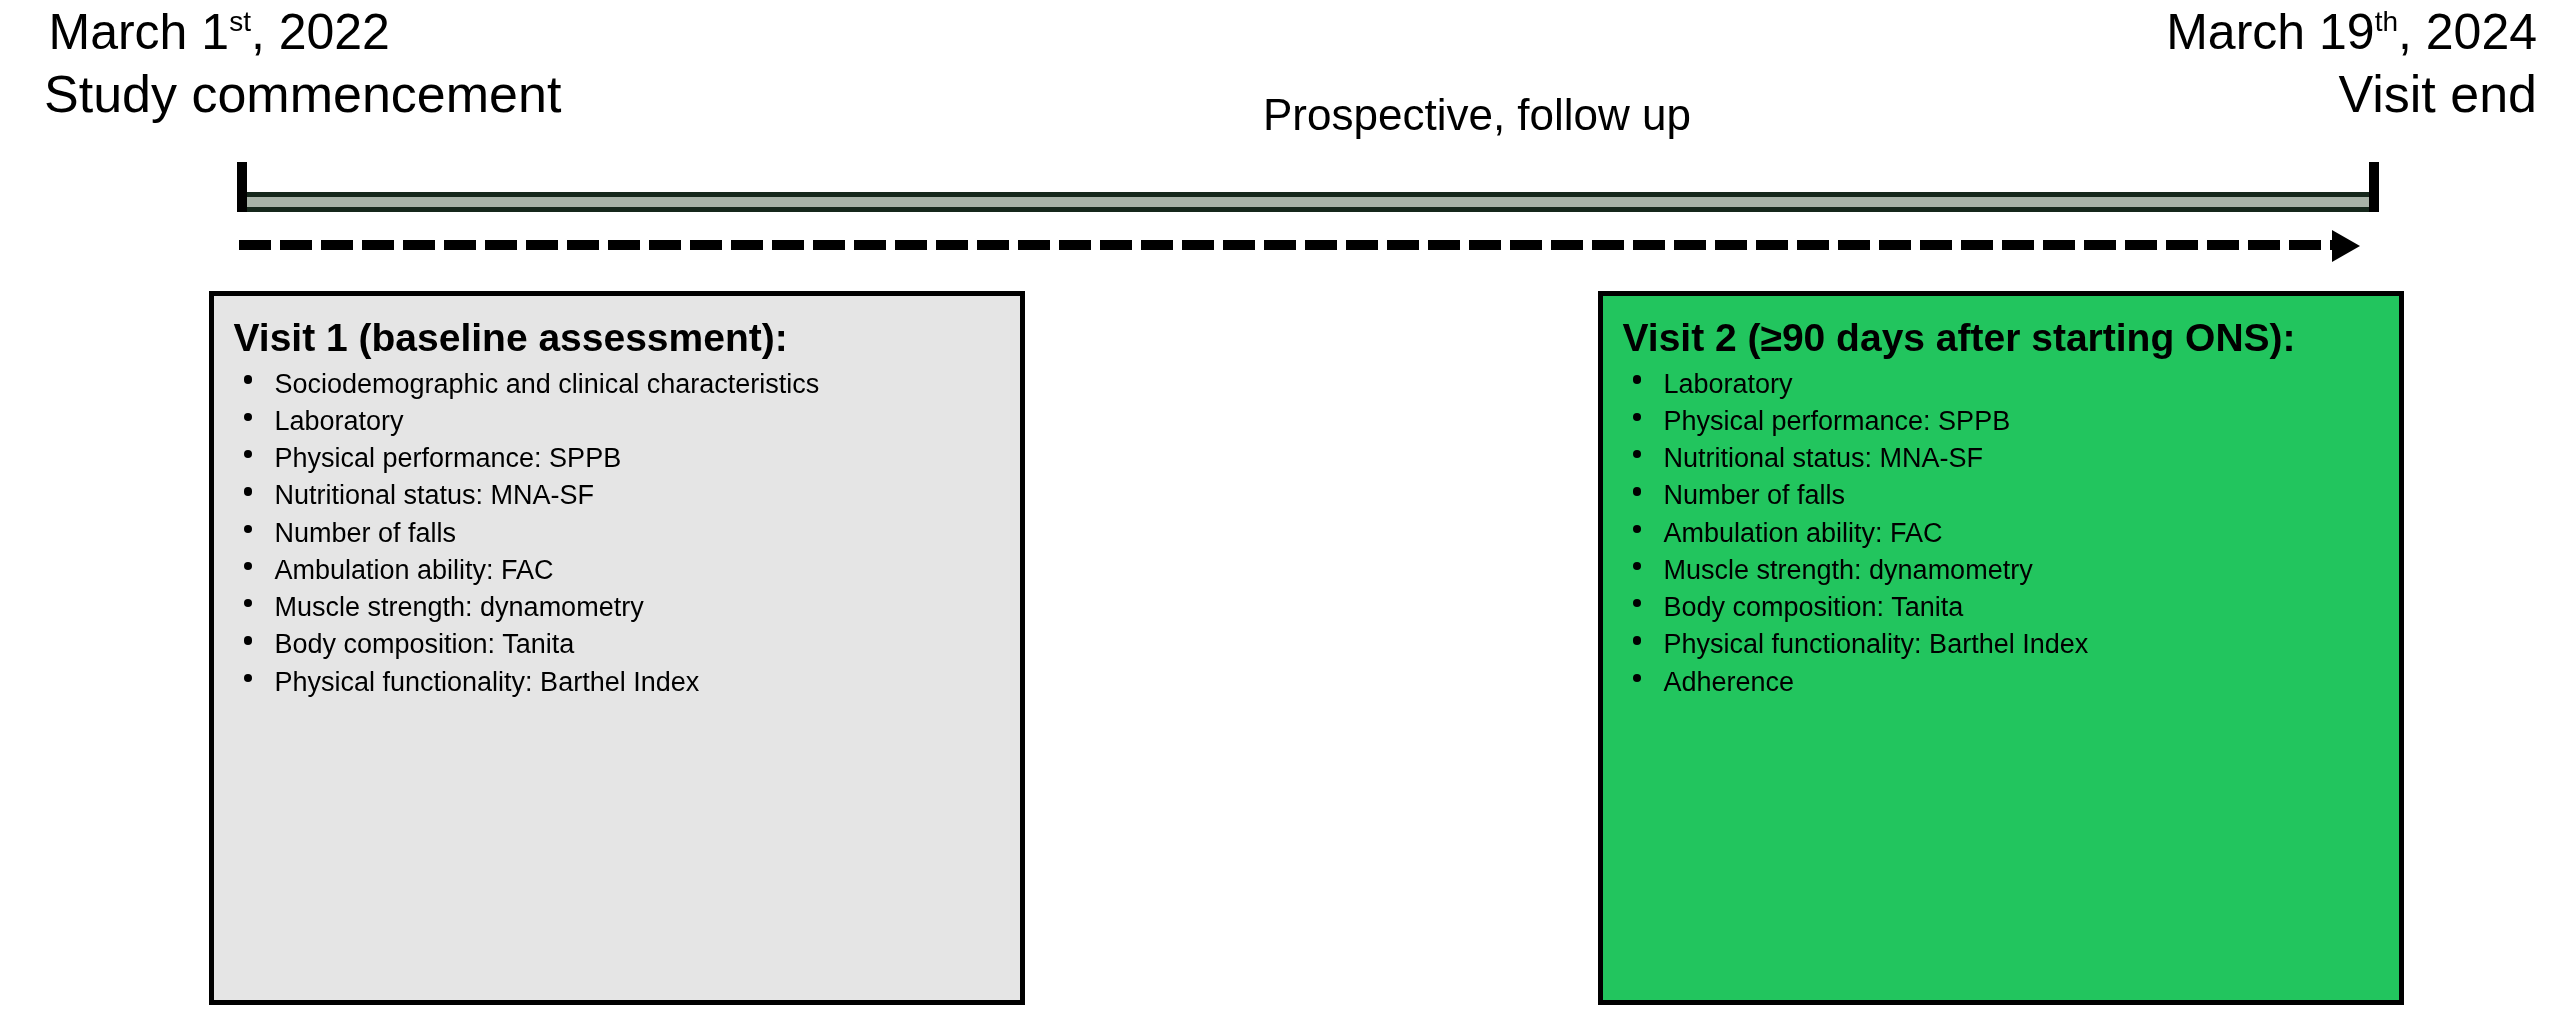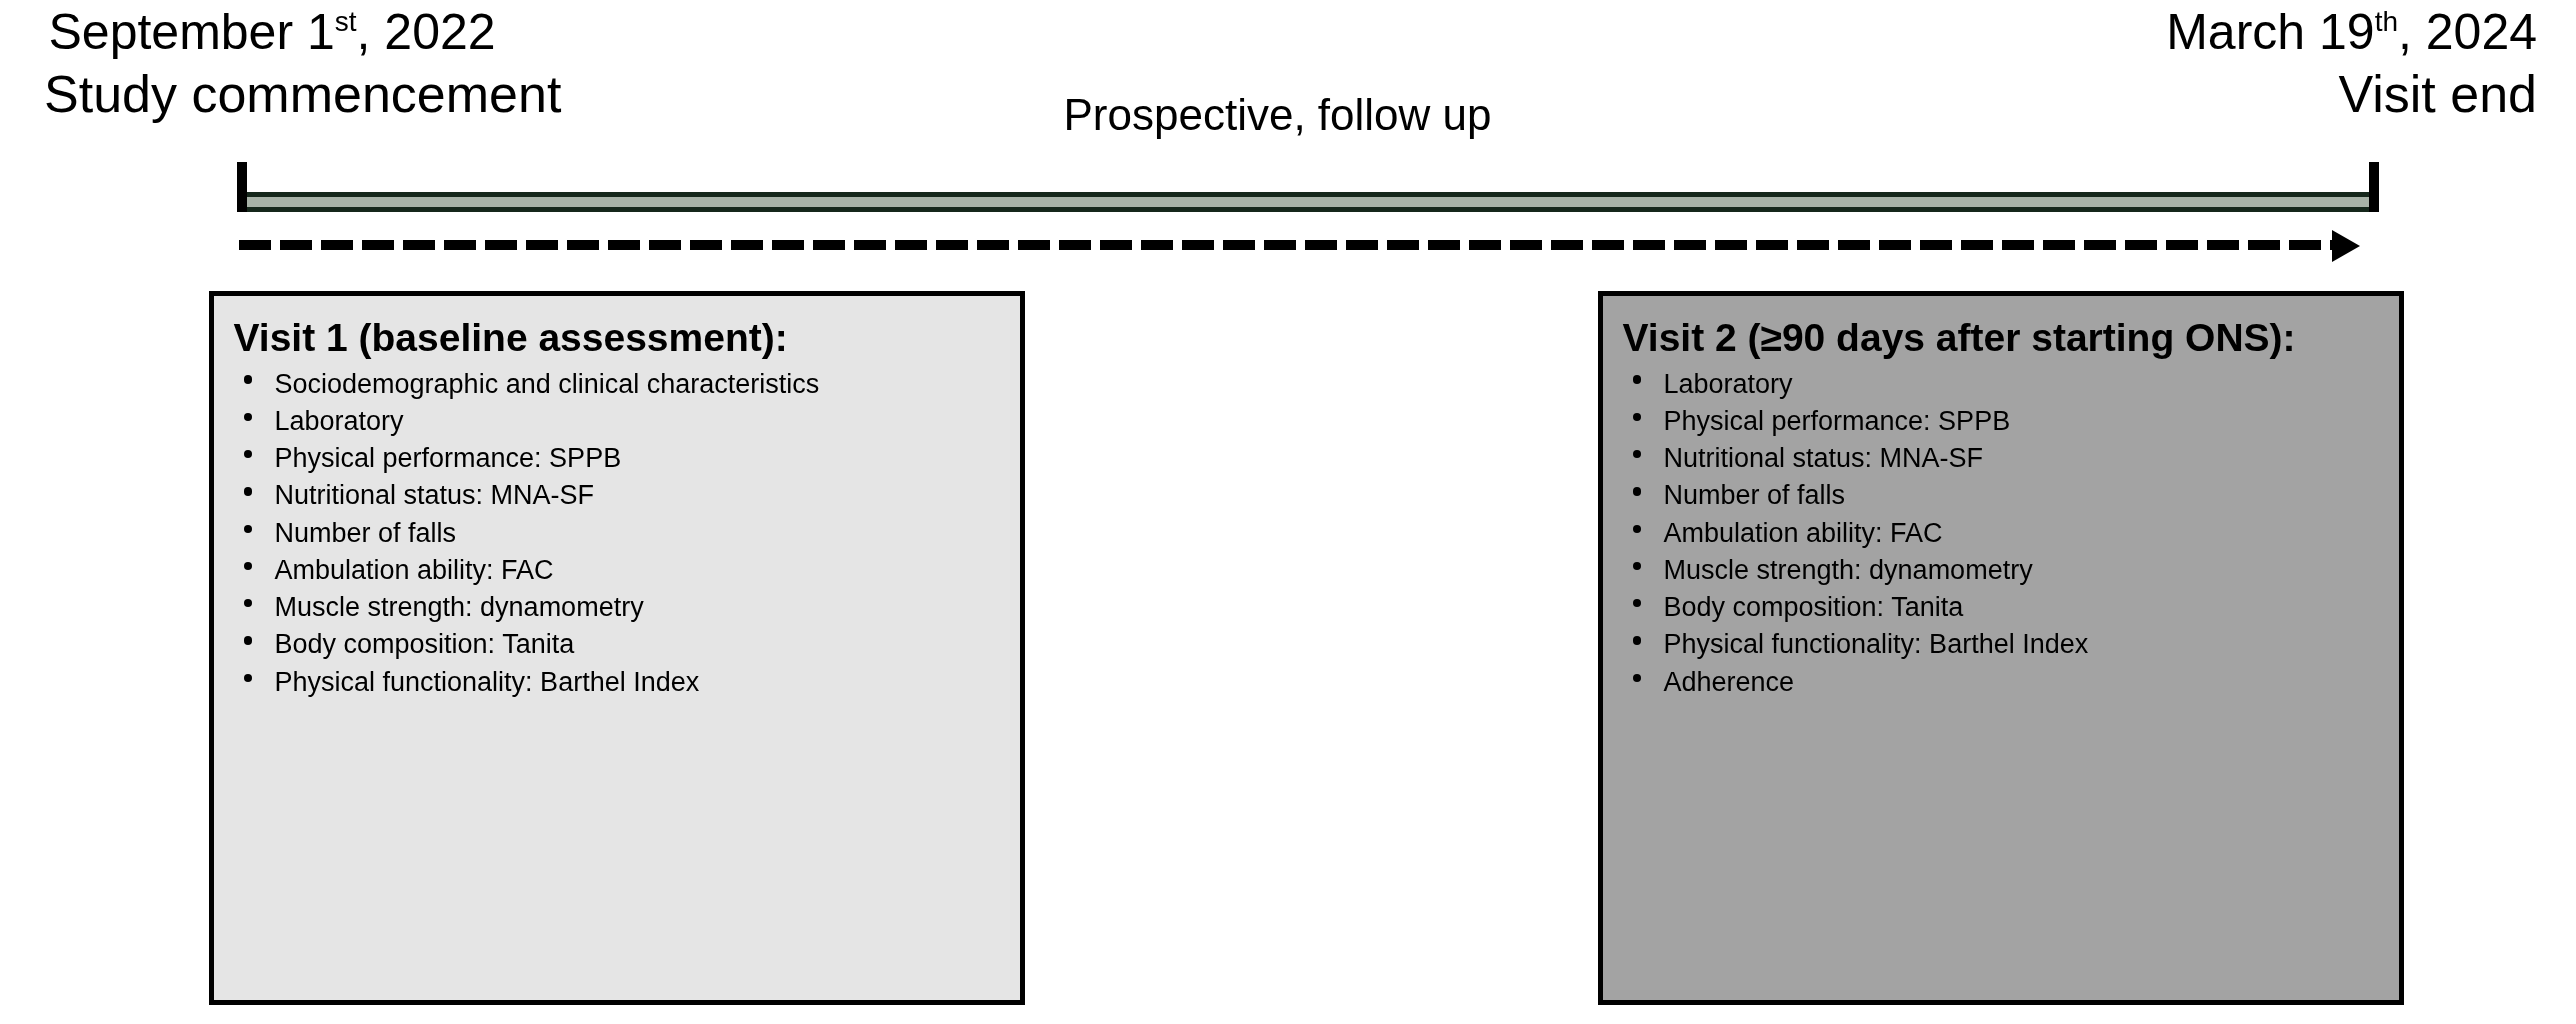--- a/index.html
+++ b/index.html
@@ -50,21 +50,21 @@
     right: 39px;
     top: 6px;
     text-align: right;
   }
 
   #followup-label {
     position: absolute;
     left: 864px;
     top: 90px;
     width: 827px;
-    text-align: center;
+    text-align: right;
     font-size: 44px;
     white-space: nowrap;
   }
 
   
   #timeline-bar {
     position: absolute;
     left: 239px;
     top: 192px;
     width: 2140px;
@@ -118,21 +118,21 @@
   #visit-1-box {
     left: 209px;
     width: 816px;
     height: 714px;
     background: #e5e5e5;
   }
   #visit-2-box {
     left: 1598px;
     width: 806px;
     height: 714px;
-    background: #a3a3a3;
+    background: #22c55e;
   }
 
   .visit-title {
     font-size: 39px;
     font-weight: bold;
     line-height: 1.27;
     margin: 0 0 4.5px 0;
   }
   .visit-list {
     list-style: none;
@@ -155,21 +155,21 @@
     background: #000000;
     border-radius: 50%;
   }
 </style>
 </head>
 <body>
 
 <div id="stage">
 
   <div id="start-block" class="date-block">
-    <div class="date-line"><span>September 1</span><sup>st</sup><span>, 2022</span></div>
+    <div class="date-line"><span>March 1</span><sup>st</sup><span>, 2022</span></div>
     <div class="sub-line">Study commencement</div>
   </div>
 
   <div id="end-block" class="date-block">
     <div class="date-line"><span>March 19</span><sup>th</sup><span>, 2024</span></div>
     <div class="sub-line">Visit end</div>
   </div>
 
   <div id="followup-label">Prospective, follow up</div>
 

